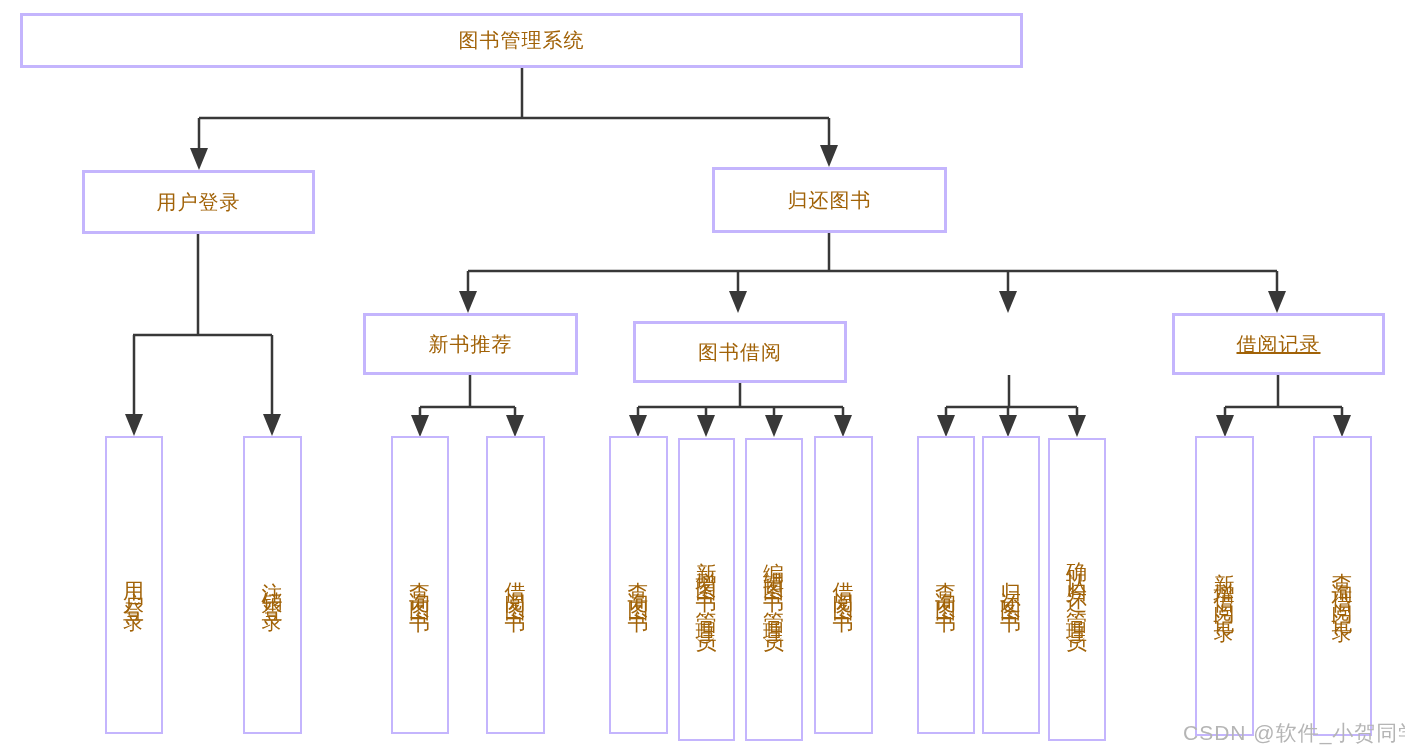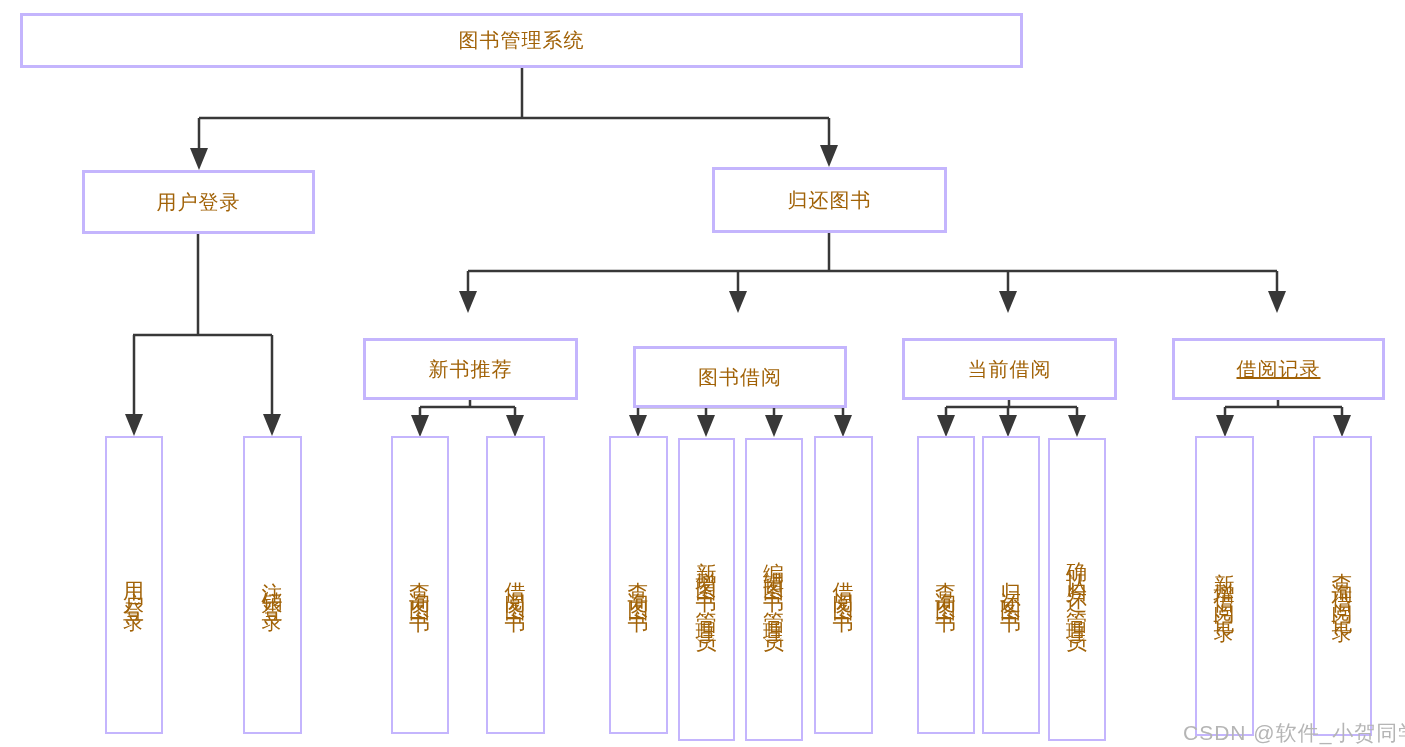--- a/index.html
+++ b/index.html
@@ -10,21 +10,21 @@
     color:#2e2e2e;
   }
   #wires { position:absolute; left:0; top:0; width:1405px; height:747px; }
   .node {
     position:absolute; box-sizing:border-box;
     background:#ffffff; border:6px solid #c4b5fd;
     display:flex; align-items:center; justify-content:center;
     text-align:center; color:#a16207;
   }
   .h-node { font-size:20px; letter-spacing:1px; border-width:3px; }
-  .lvl2   { border-width:3px;margin-top:25px; }
+  .lvl2   { border-width:3px; }
   .v-node {
     writing-mode:vertical-rl; text-orientation:mixed;
     font-size:21px; letter-spacing:10px; line-height:1;
     border-width:2px;
   }
   #watermark {
     position:absolute; left:1183px; top:719px;
     font-size:21px; color:#b5b5b5; letter-spacing:1px;
     white-space:nowrap;
   }
@@ -66,21 +66,20 @@
     </g>
   </svg>
 
   <div class="node h-node" style="left:20px; top:13px; width:1003px; height:55px;">图书管理系统</div>
 
   <div class="node h-node" style="left:82px; top:170px; width:233px; height:64px;">用户登录</div>
   <div class="node h-node" style="left:712px; top:167px; width:235px; height:66px;">归还图书</div>
 
   <div class="node h-node lvl2" style="left:363px; top:313px; width:215px; height:62px;">新书推荐</div>
   <div class="node h-node lvl2" style="left:633px; top:321px; width:214px; height:62px;">图书借阅</div>
-  <div class="node h-node lvl2" style="left:902px; top:313px; width:215px; height:62px;">当前借阅</div>
   <div class="node h-node lvl2" style="left:1172px; top:313px; width:213px; height:62px;text-decoration:underline;">借阅记录</div>
 
   <div class="node v-node" style="left:105px; top:436px; width:58px; height:298px;">用户登录</div>
   <div class="node v-node" style="left:243px; top:436px; width:59px; height:298px;">注销登录</div>
 
   <div class="node v-node" style="left:391px; top:436px; width:58px; height:298px;">查询图书</div>
   <div class="node v-node" style="left:486px; top:436px; width:59px; height:298px;">借阅图书</div>
 
   <div class="node v-node" style="left:609px; top:436px; width:59px; height:298px;">查询图书</div>
   <div class="node v-node" style="left:678px; top:438px; width:57px; height:303px;">新增图书（管理员）</div>

